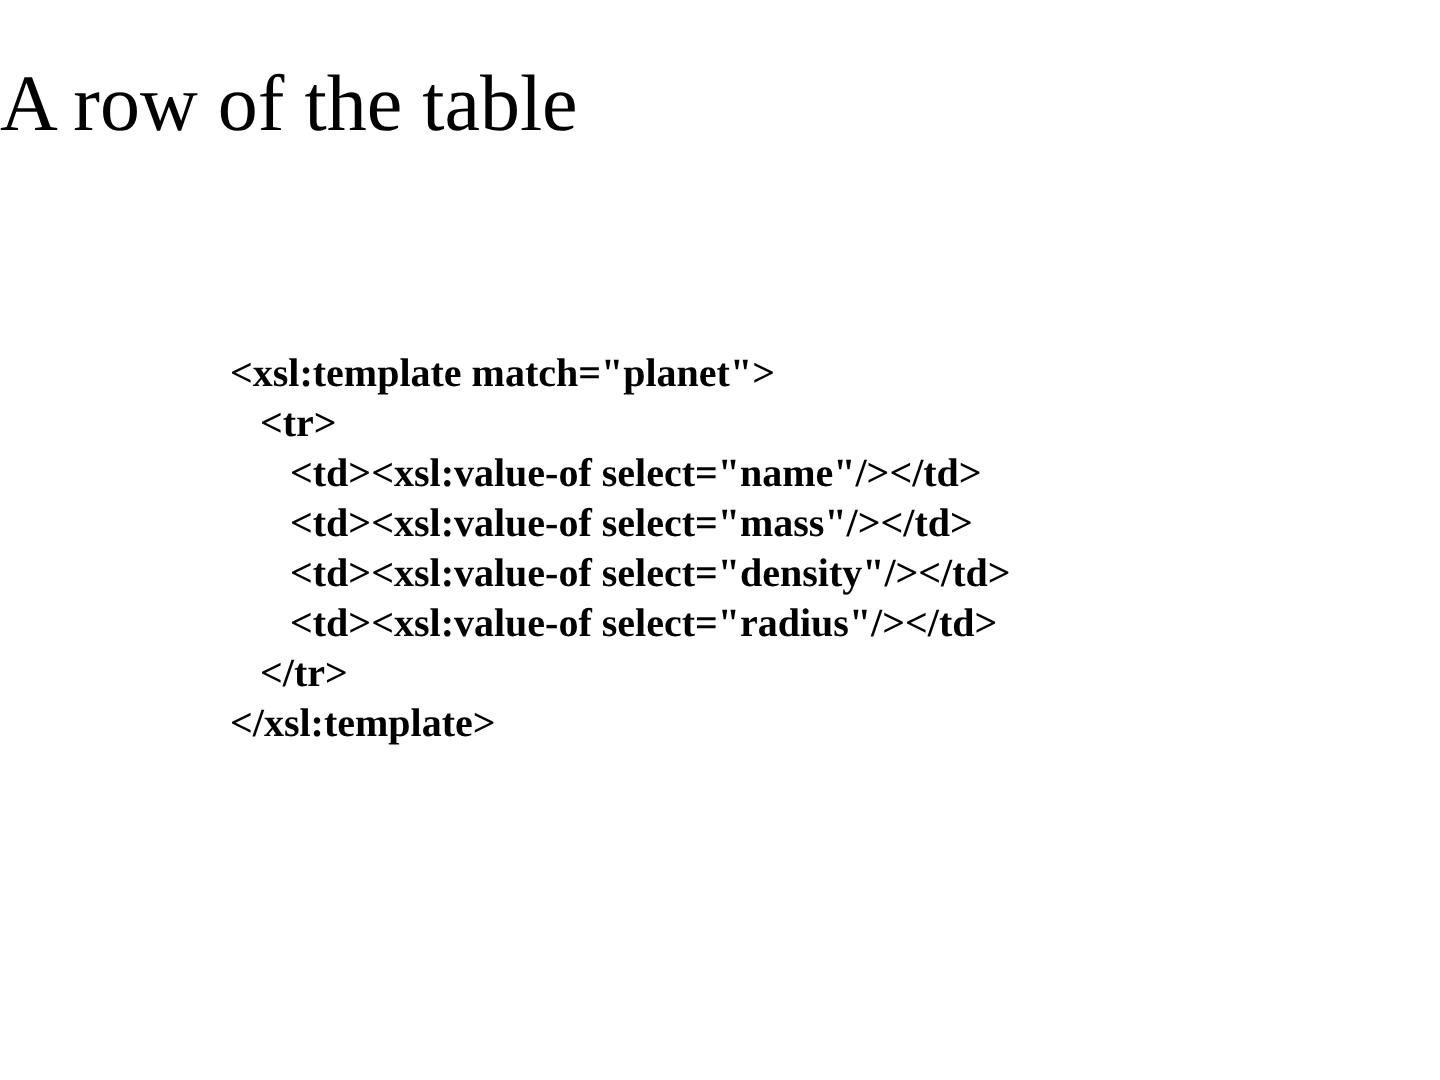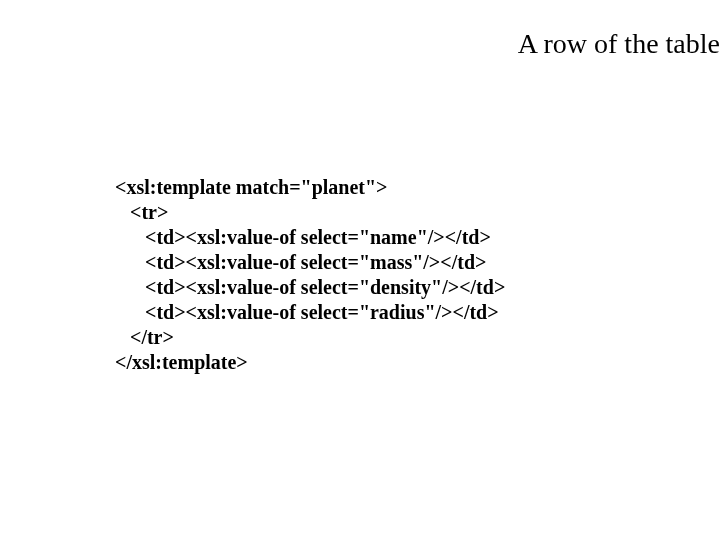--- a/index.html
+++ b/index.html
@@ -15,22 +15,22 @@
     width: 720px;
     height: 540px;
     position: relative;
     box-sizing: border-box;
   }
   .title {
     position: absolute;
     top: 28px;
     left: 0;
     width: 720px;
-    text-align: right;
-    font-size: 28px;
+    text-align: left;
+    font-size: 40px;
     font-weight: normal;
   }
   .code-block {
     position: absolute;
     top: 150px;
     left: 115px;
     font-size: 20px;
     line-height: 1.25;
     font-weight: bold;
     white-space: pre;

